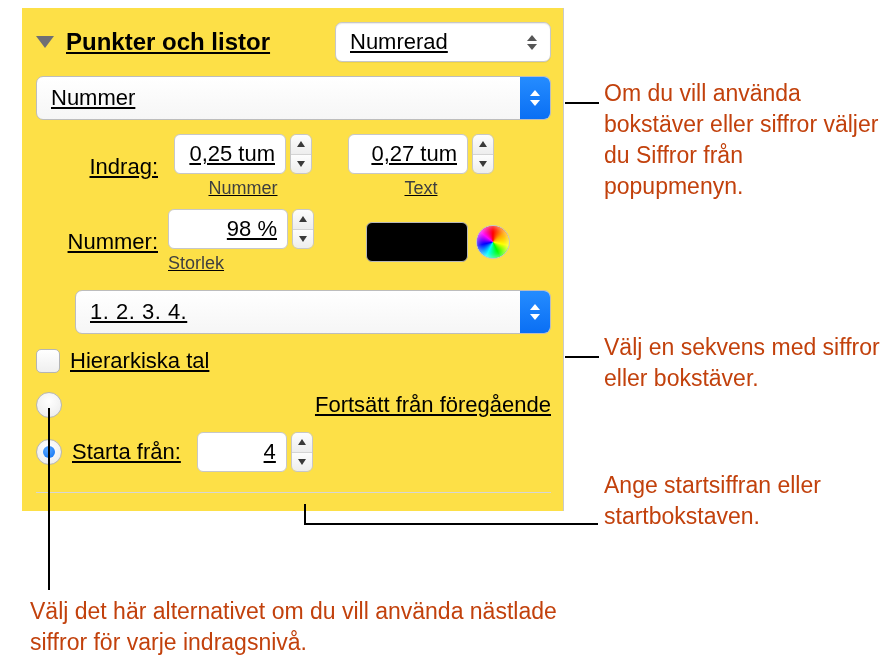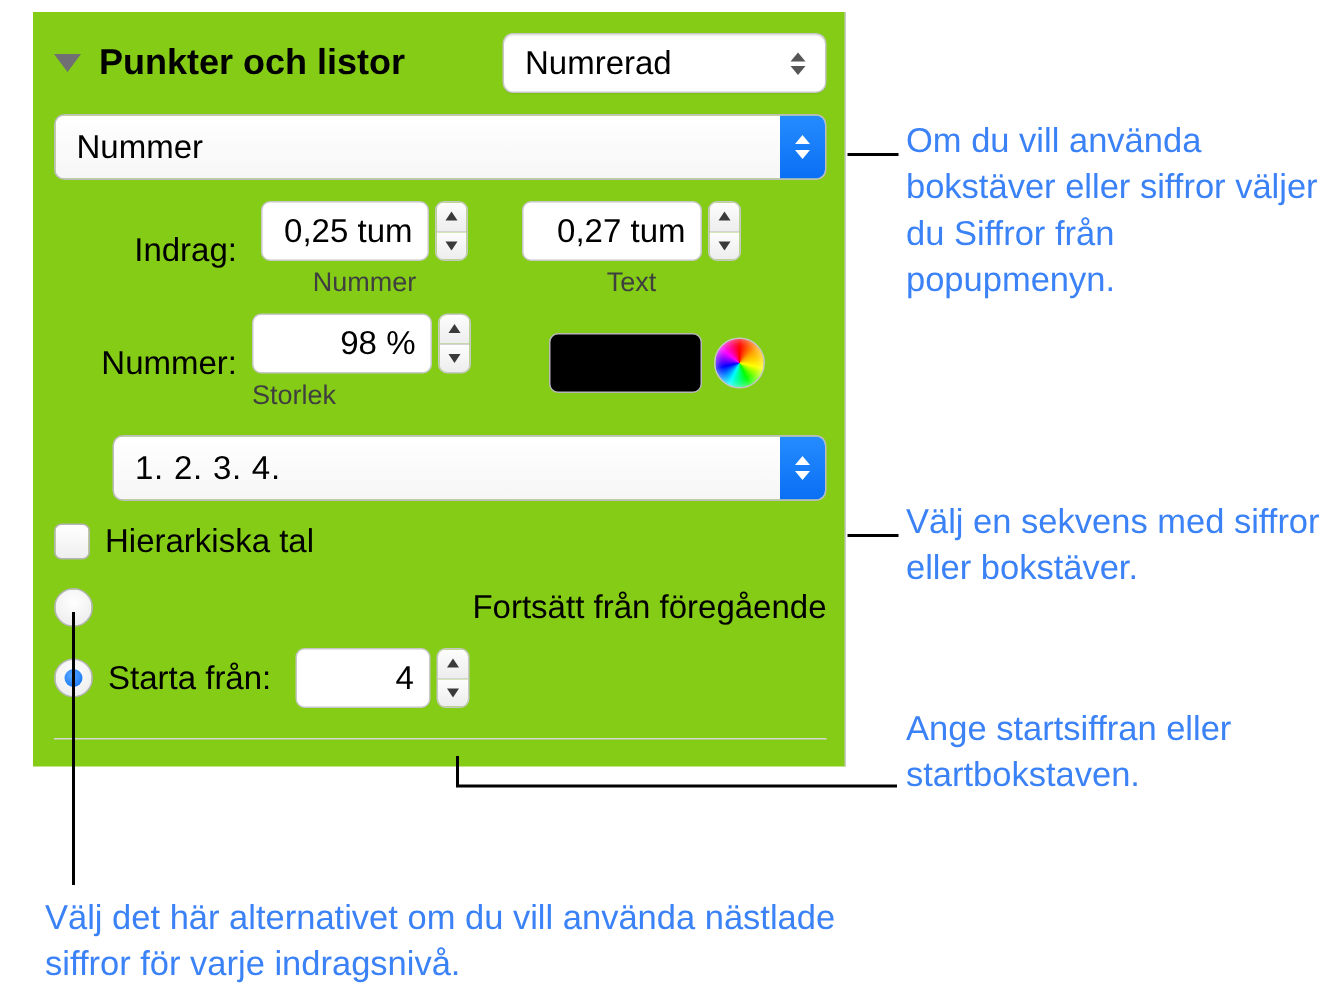--- a/index.html
+++ b/index.html
@@ -10,23 +10,24 @@
     background: #fff;
     width: 894px;
     height: 670px;
     position: relative;
   }
   .panel {
     position: absolute;
     left: 22px;
     top: 8px;
     width: 542px;
-    background: #84cc16;
+    background: #fde047;
     border-right: 1px solid #c9c9c9;
     padding: 14px 12px 18px 14px;
+    text-decoration: underline;
   }
   .header-row {
     display: flex;
     align-items: center;
     gap: 10px;
     margin-bottom: 14px;
   }
   .disclosure {
     width: 0; height: 0;
     border-left: 9px solid transparent;
@@ -207,21 +208,21 @@
     background: radial-gradient(circle at 40% 35%, #5aa8ff, #0a6ff4);
   }
   .divider {
     border-top: 1px solid #d6d6d6;
     margin-top: 20px;
   }
   .annotation {
     position: absolute;
     font-size: 23px;
     line-height: 1.35;
-    color: #3b82f6;
+    color: #c2410c;
   }
   .callout-line {
     position: absolute;
     background: #000;
     height: 1.5px;
   }
   .callout-line-v {
     position: absolute;
     background: #000;
     width: 1.5px;

